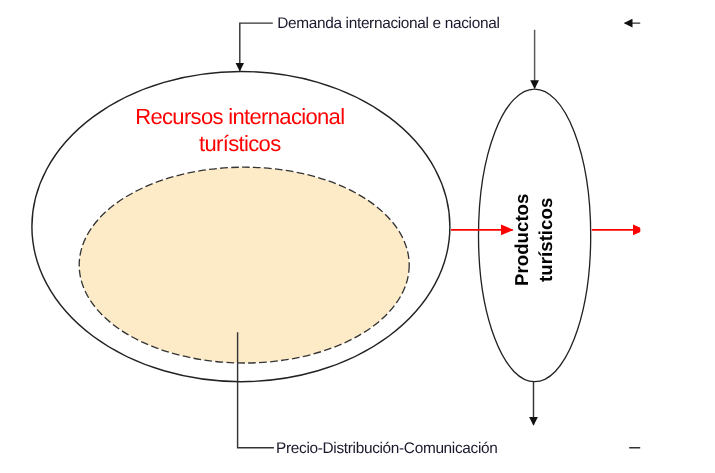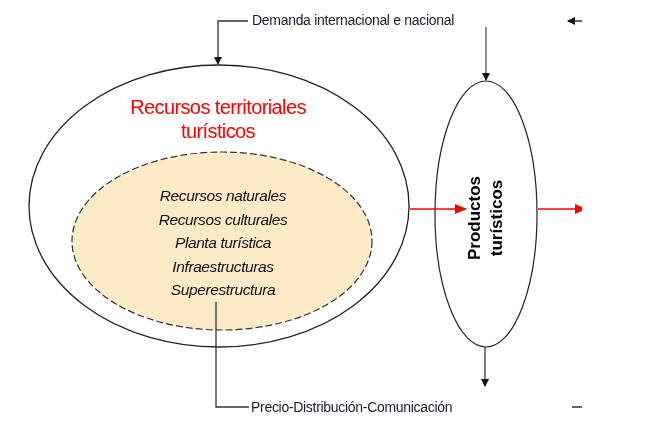--- a/index.html
+++ b/index.html
@@ -60,31 +60,24 @@
     <line x1="538" y1="209" x2="586" y2="209" stroke="#ff0000" stroke-width="1.5" marker-end="url(#red)"></line>
 
     <polyline points="216,302 216,407 263,407" fill="none" stroke="#333" stroke-width="1.3" marker-end="url(#blk)"></polyline>
     <line x1="485" y1="347" x2="485" y2="386" stroke="#333" stroke-width="1.3" marker-end="url(#blk)"></line>
     <polyline points="572,407 595,407 595,275" fill="none" stroke="#333" stroke-width="1.3" marker-end="url(#blk)"></polyline>
   </svg>
 
   <span class="lbl flow-label" style="left:250px; top:13px;">Demanda internacional e nacional</span>
 
   <div class="lbl main-title">
-    <div>Recursos territoriales</div>
+    <div>Recursos internacional</div>
     <div>turísticos</div>
   </div>
 
-  <div class="lbl inner-list">
-    <div>Recursos naturales</div>
-    <div>Recursos culturales</div>
-    <div>Planta turística</div>
-    <div>Infraestructuras</div>
-    <div>Superestructura</div>
-  </div>
 
   <div class="vert products">
     <div>Productos</div>
     <div>turísticos</div>
   </div>
 
   <div class="vert ofertas">OFERTAS</div>
 
   <span class="lbl flow-label" style="left:249px; top:400px;">Precio-Distribución-Comunicación</span>
 

